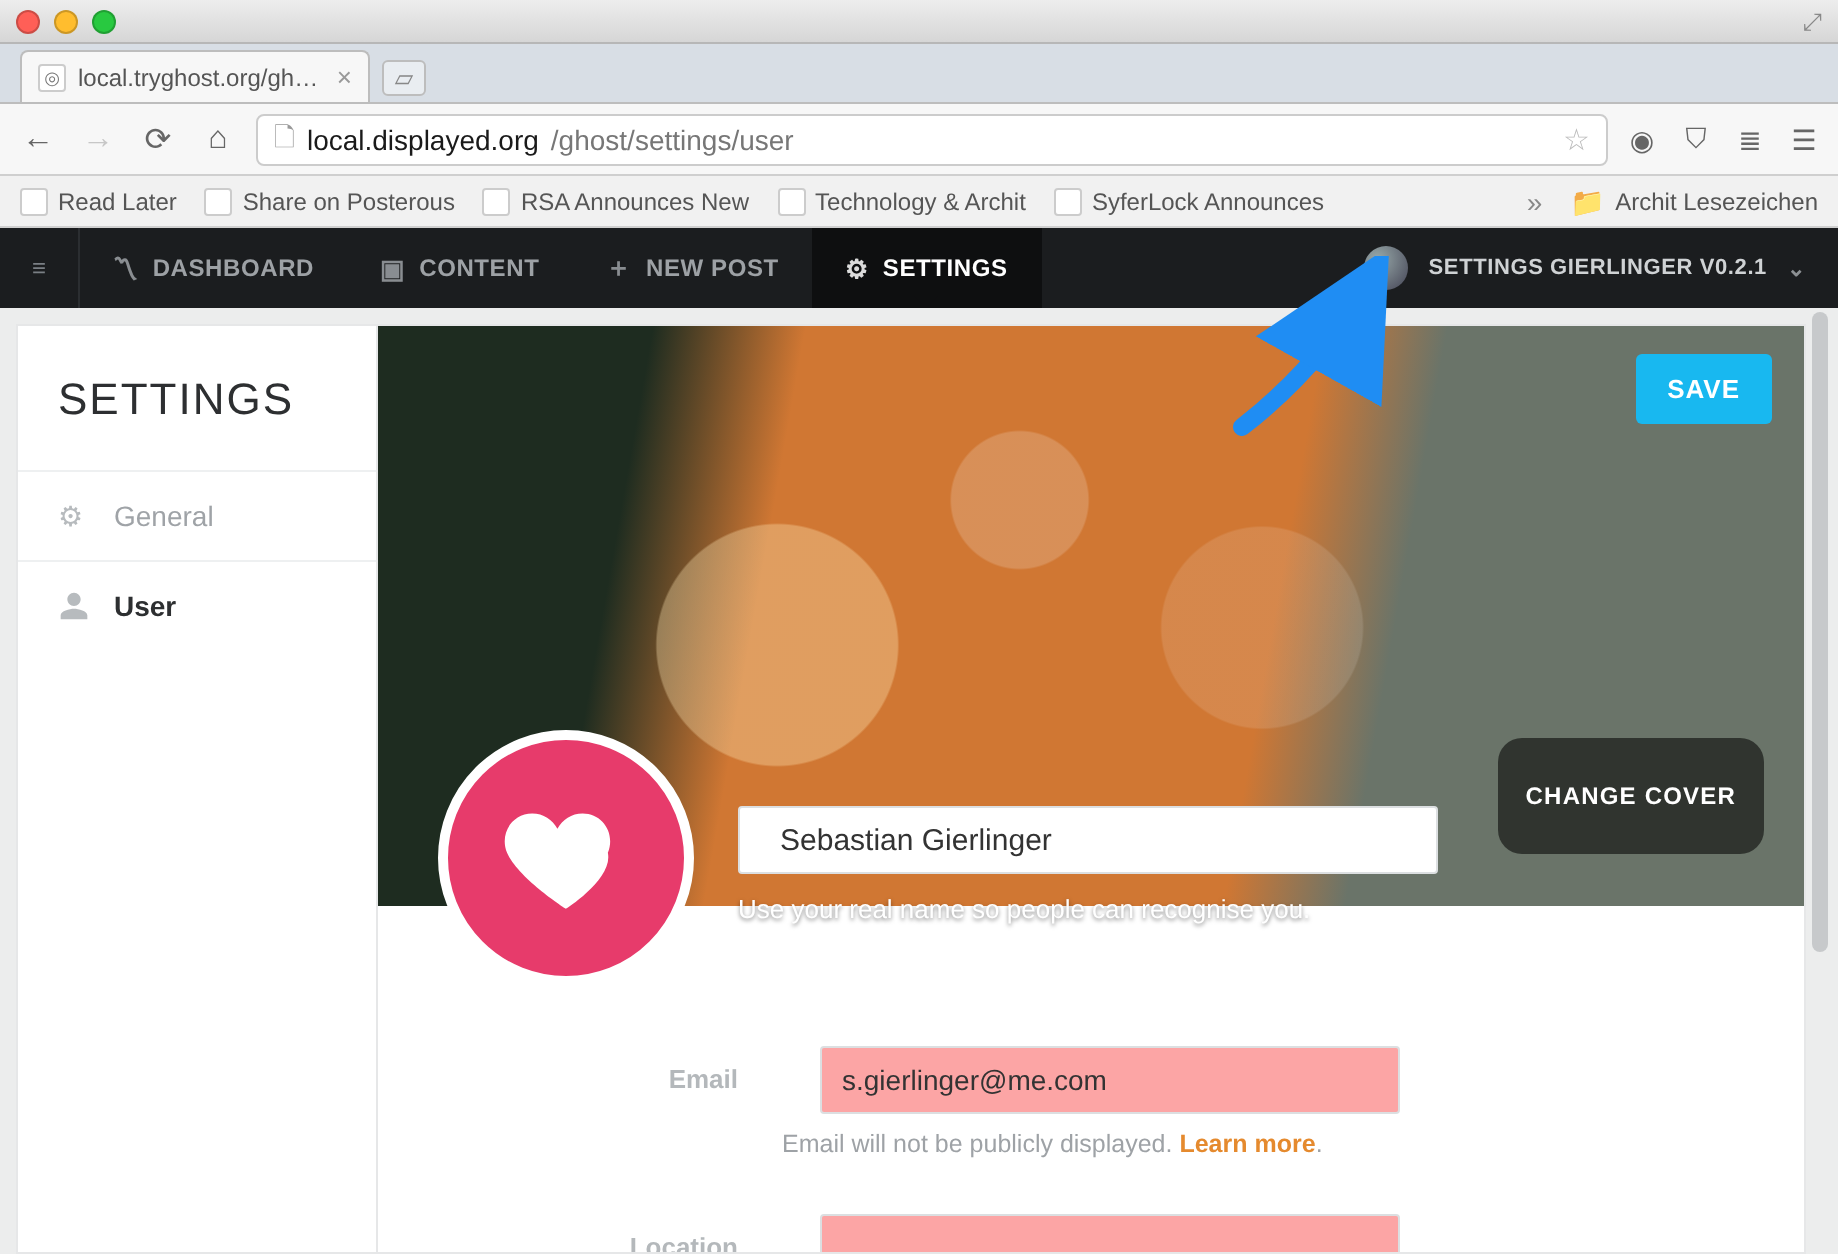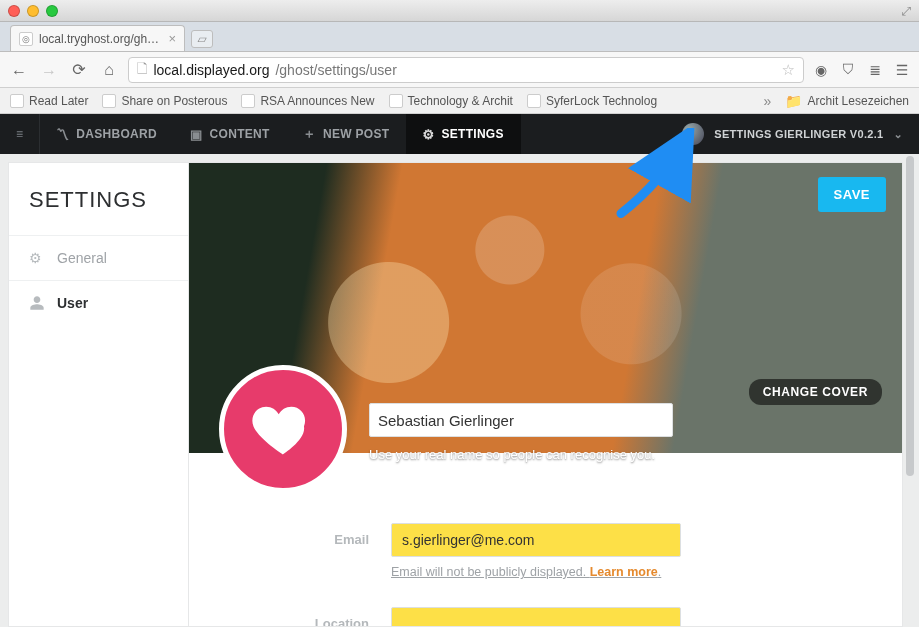--- a/index.html
+++ b/index.html
@@ -62,34 +62,34 @@
   .side-item.active .sicon{color:#2d2f31;fill:#2d2f31;}
 
   .panel{ flex:1; background:#fff; border:1px solid #e6e7e8; position:relative; overflow:hidden;}
   .save-btn{ position:absolute; top:14px; right:16px; background:#18b8f0; color:#fff; font-size:13px; font-weight:700; letter-spacing:.5px; border:none; padding:10px 16px; border-radius:3px; z-index:5;}
   .cover{ height:290px; background:
      radial-gradient(circle at 28% 55%, rgba(255,230,180,.35) 0 60px, transparent 61px),
      radial-gradient(circle at 45% 30%, rgba(255,255,255,.18) 0 34px, transparent 35px),
      radial-gradient(circle at 62% 52%, rgba(255,255,255,.12) 0 50px, transparent 51px),
      linear-gradient(100deg, #1e2c20 0 18%, #d07733 28% 62%, #6a7469 70% 100%);
      position:relative;}
-  .change-cover{ position:absolute; right:20px; bottom:48px; background:rgba(0,0,0,.55); color:#fff; font-size:12px; letter-spacing:.6px; font-weight:600; padding:6px 14px; border:none; border-radius:12px;}
+  .change-cover{ position:absolute; right:20px; bottom:26px; background:rgba(0,0,0,.55); color:#fff; font-size:12px; letter-spacing:.6px; font-weight:600; padding:22px 14px; border:none; border-radius:12px;}
   .profile-row{ position:absolute; left:30px; bottom:-40px; display:flex; align-items:flex-start; gap:22px;}
   .avatar-lg{ width:128px;height:128px;border-radius:50%;background:#e73b6b;border:5px solid #fff;display:flex;align-items:center;justify-content:center;}
   .avatar-lg svg{width:64px;height:64px;fill:#fff;}
   .name-col{ padding-top:38px; display:flex; flex-direction:column; gap:10px;}
-  .name-input{ width:304px; height:34px; border:1px solid #dcdfe1; background:#fff; padding:0 8px; font-size:15px; color:#333; border-radius:2px;}
+  .name-input{ width:350px; height:34px; border:1px solid #dcdfe1; background:#fff; padding:0 20px; font-size:15px; color:#333; border-radius:2px;}
   .name-help{ color:#fff; font-size:13px; text-shadow:0 1px 2px rgba(0,0,0,.5);}
 
   .form-area{ padding:70px 30px 20px 30px;}
   .form-row{ display:flex; align-items:flex-start; gap:22px; margin-bottom:28px;}
   .form-row label{ width:150px; text-align:right; color:#b4b8bb; font-size:13px; font-weight:700; padding-top:9px;}
   .form-row .col{ display:flex; flex-direction:column; gap:8px;}
-  .text-input{ width:290px; height:34px; border:1px solid #dcdfe1; background:#fde047; padding:0 10px; font-size:14px; color:#333; border-radius:2px;}
-  .help{ font-size:12.5px; color:#9ea2a6;text-decoration:underline;}
+  .text-input{ width:290px; height:34px; border:1px solid #dcdfe1; background:#fca5a5; padding:0 10px; font-size:14px; color:#333; border-radius:2px;margin-left:19px;}
+  .help{ font-size:12.5px; color:#9ea2a6;}
   .help a{ color:#e58a2e; font-weight:600; text-decoration:none;}
 
   .vscroll{ position:absolute; right:3px; top:0; bottom:0; width:14px;}
   .vscroll .thumb{ position:absolute; right:2px; top:2px; width:8px; height:320px; background:#c7c9cb; border-radius:5px;}
 
   
   .pointer{ position:absolute; width:90px; height:90px; pointer-events:none; z-index:50;}
   .pointer svg{width:100%;height:100%;}
 
 </style>
@@ -145,21 +145,21 @@
   <span class="bm">
       <span class="bicon"></span>
       <span>RSA Announces New</span>
     </span>
   <span class="bm">
       <span class="bicon"></span>
       <span>Technology &amp; Archit</span>
     </span>
   <span class="bm">
       <span class="bicon"></span>
-      <span>SyferLock Technolog</span>
+      <span>SyferLock Announces</span>
     </span>
   <span class="spacer"></span>
   <span class="overflow">»</span>
   <span class="folder">
       <span class="ficon">📁</span>
       <span>Archit Lesezeichen</span>
     </span>
 </div>
 
 <div class="ghost-nav">

